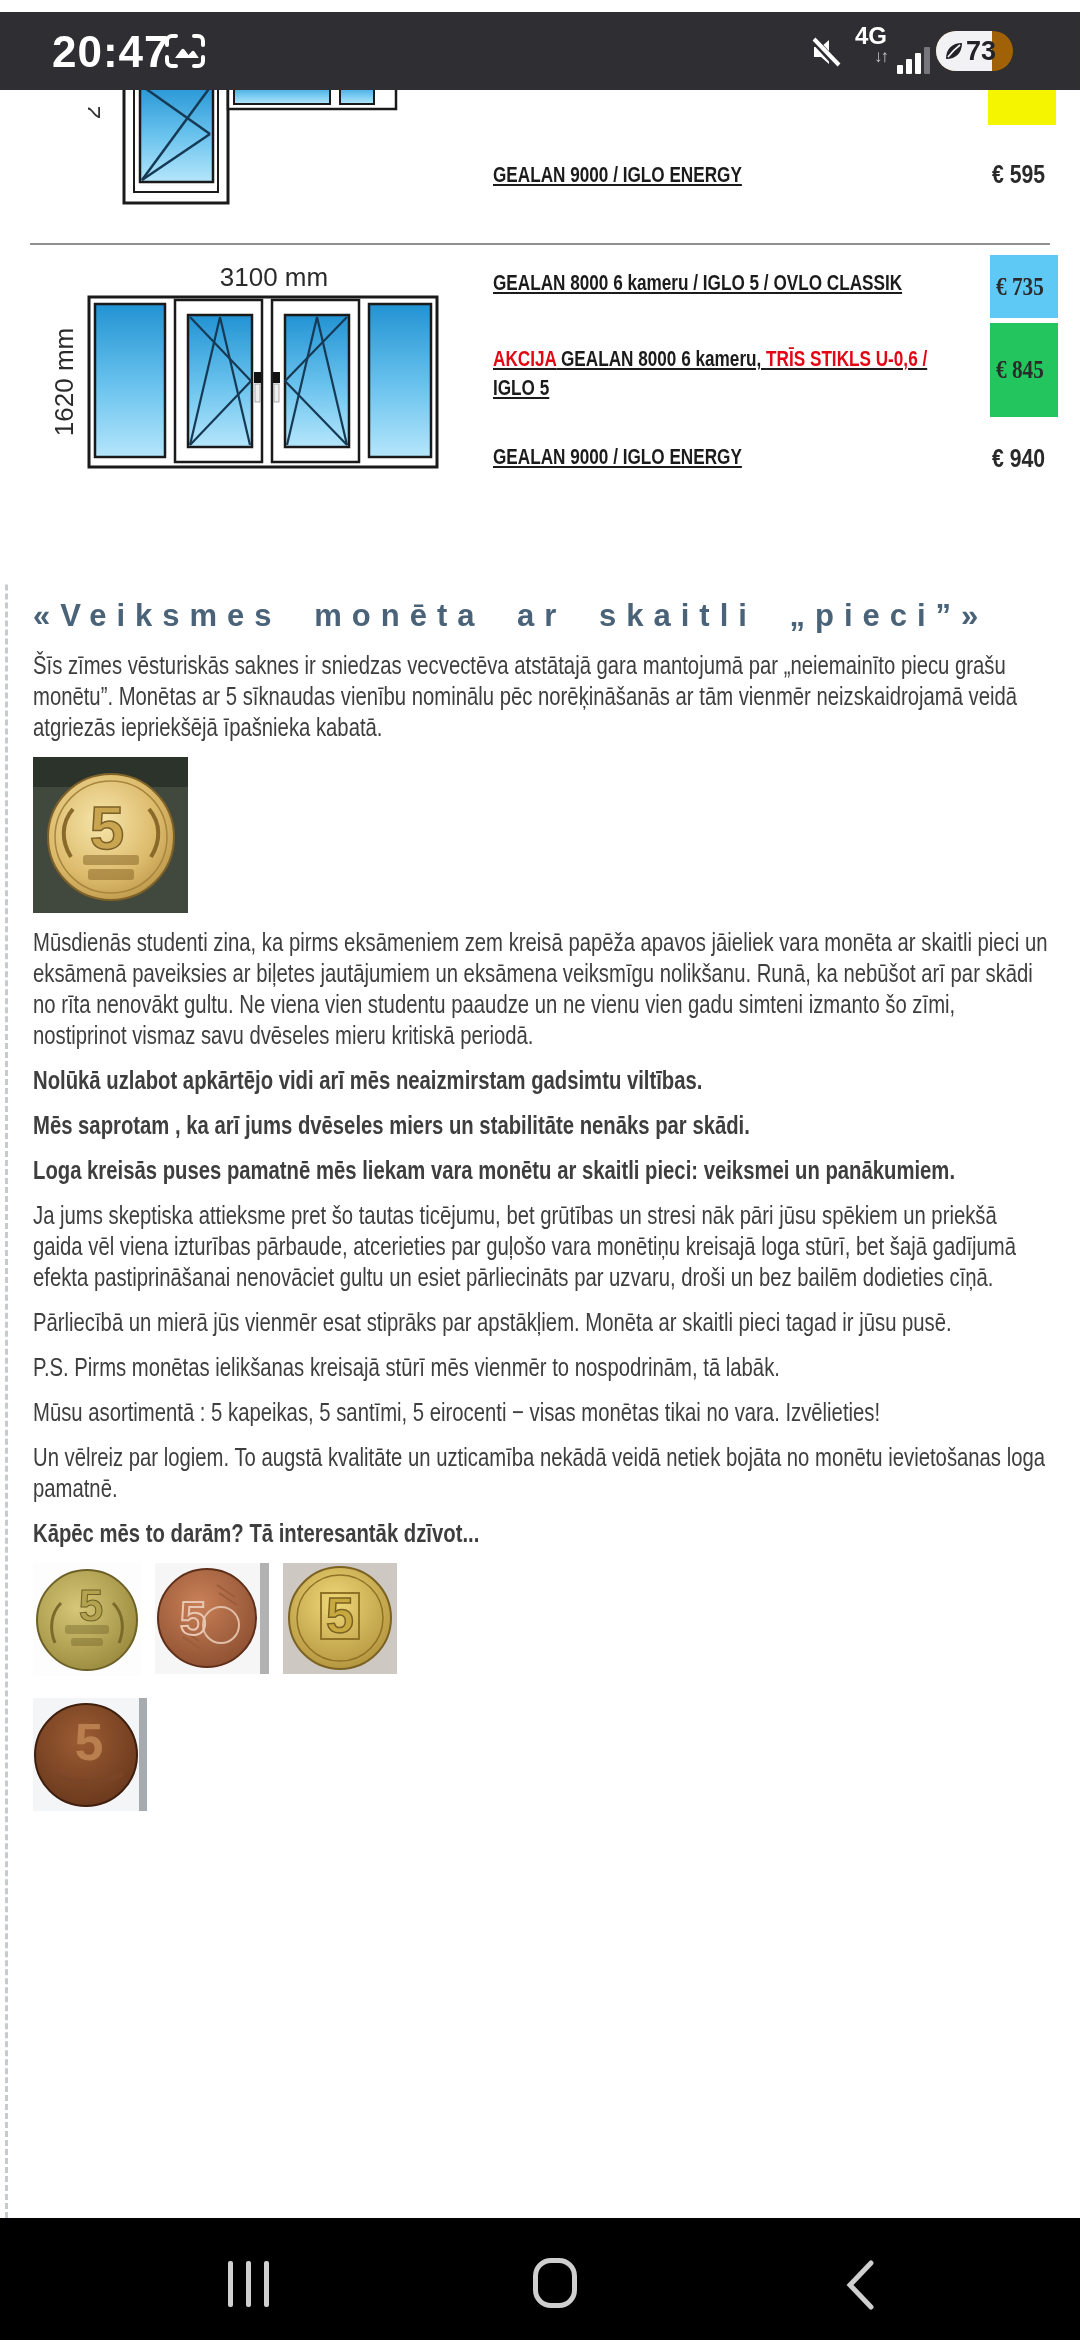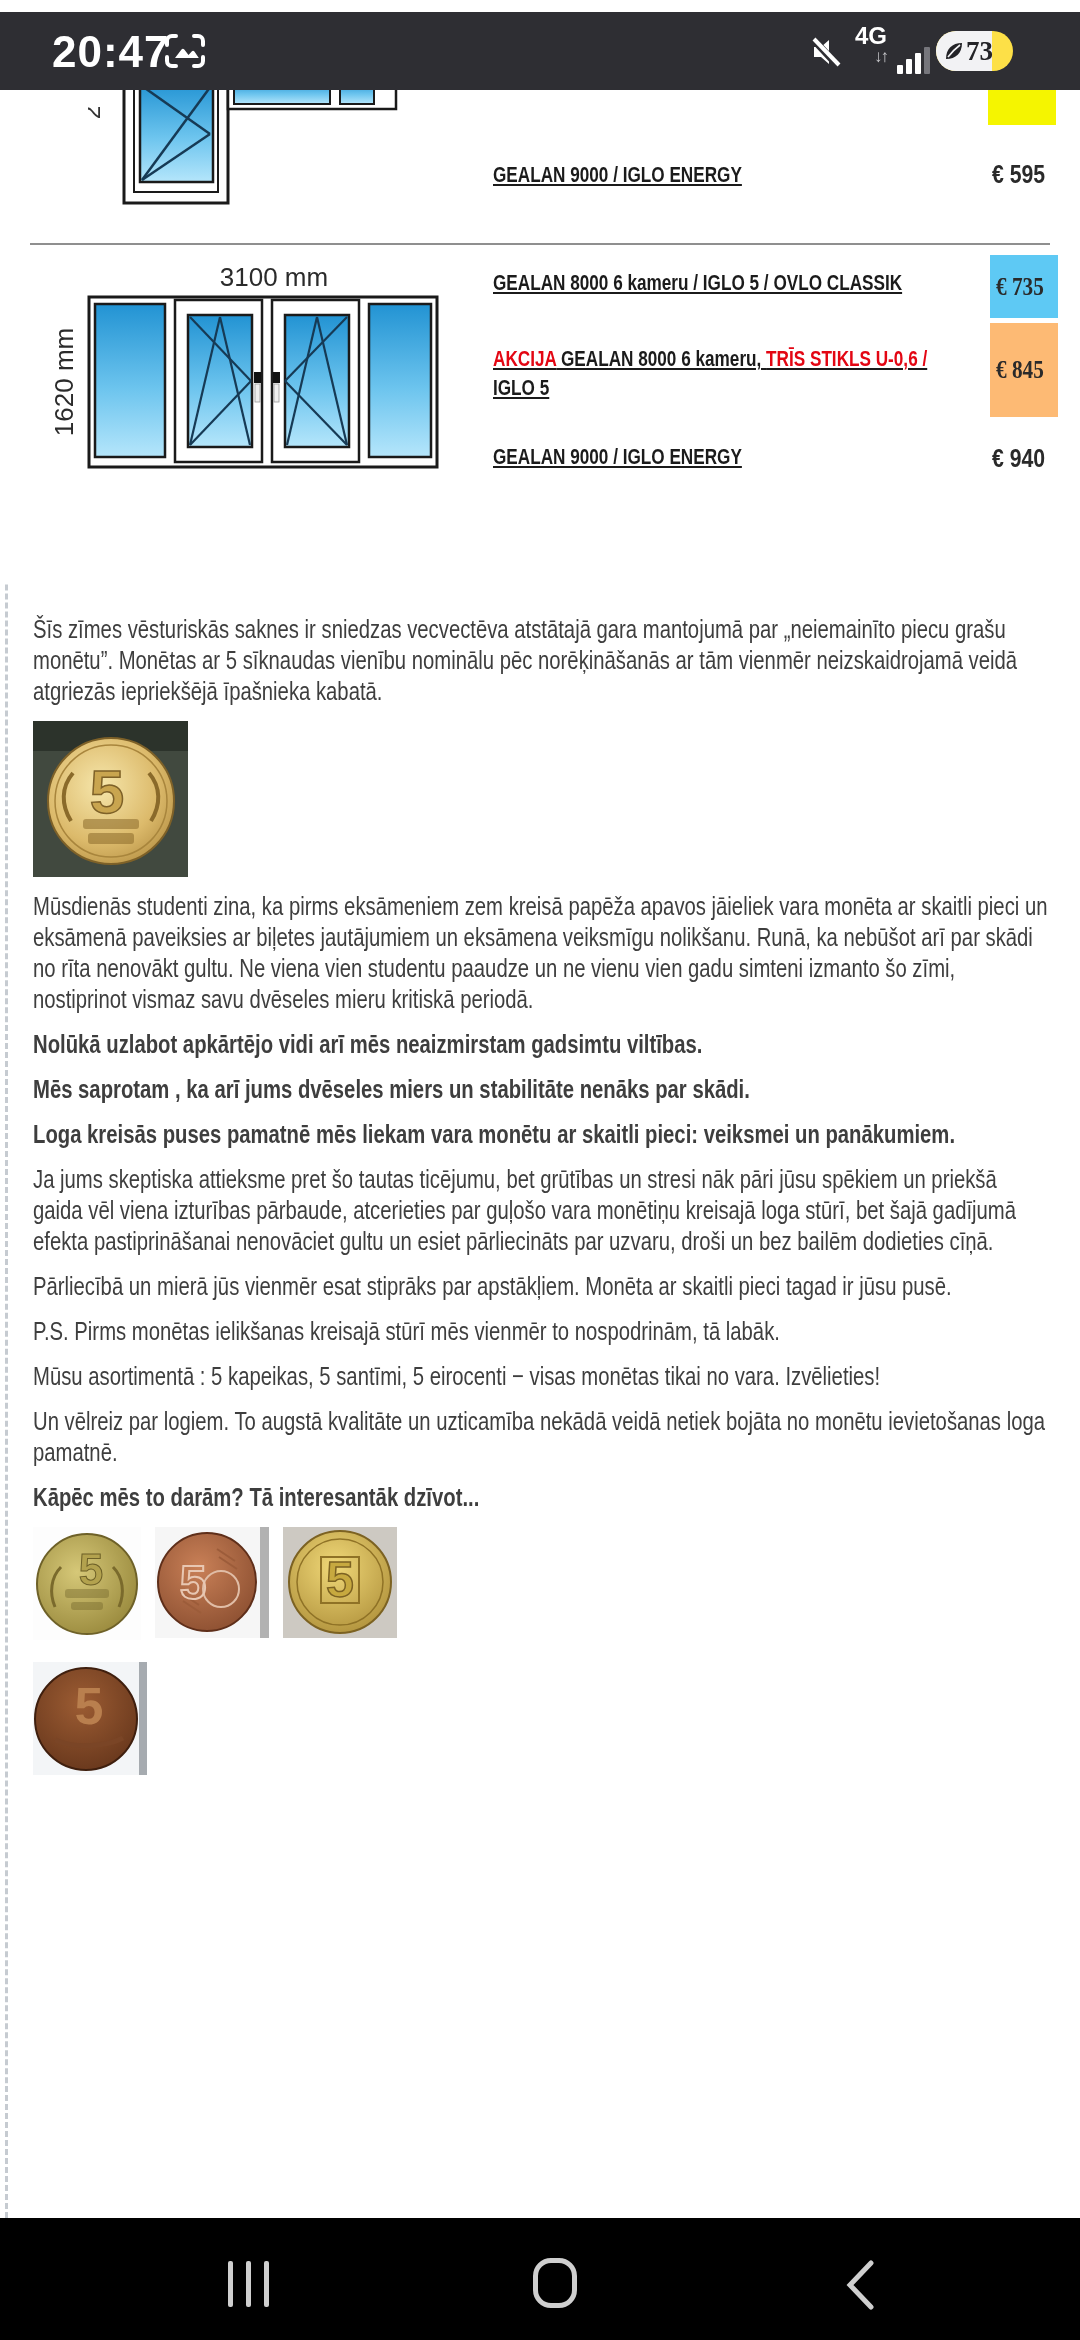--- a/index.html
+++ b/index.html
@@ -13,21 +13,21 @@
   .sb-mute{position:absolute;left:808px;top:22px;}
   .sb-net{position:absolute;left:855px;top:12px;text-align:right;line-height:1;}
   .sb-net .g4{font-size:24px;font-weight:700;}
   .sb-net .arr{font-size:17px;color:#c9c9cd;letter-spacing:-2px;}
   .sb-bars{position:absolute;left:897px;top:34px;width:34px;height:28px;}
   .sb-bars i{position:absolute;bottom:0;width:6px;background:#fff;border-radius:1px;}
   .sb-bars i:nth-child(1){left:0;height:9px;}
   .sb-bars i:nth-child(2){left:9px;height:15px;}
   .sb-bars i:nth-child(3){left:18px;height:21px;}
   .sb-bars i:nth-child(4){left:27px;height:27px;background:#76767c;}
-  .sb-batt{position:absolute;left:936px;top:19px;width:77px;height:40px;border-radius:20px;overflow:hidden;background:#fde047;font-family:Liberation Serif, serif;}
+  .sb-batt{position:absolute;left:936px;top:19px;width:77px;height:40px;border-radius:20px;overflow:hidden;background:#a16207;}
   .sb-batt .fill{position:absolute;left:0;top:0;bottom:0;width:73%;background:#f2f2f4;}
   .sb-batt .pct{position:absolute;left:30px;top:5px;font-size:27px;font-weight:700;color:#232327;}
   .sb-batt svg{position:absolute;left:7px;top:9px;}
 
   
   .products{position:absolute;left:0;top:78px;width:1080px;height:492px;background:#fff;}
   .dash-border{position:absolute;left:5px;top:78px;height:2128px;border-left:3px dashed #c6cbd1;}
   .divider{position:absolute;left:30px;top:153px;width:1020px;height:2px;background:#8f8f8f;}
   .p-link{position:absolute;color:#1b1b1b;font-weight:700;font-size:22px;line-height:29px;
      text-decoration:underline;white-space:nowrap;transform:scaleX(.78);transform-origin:0 0;}
@@ -166,30 +166,31 @@
       <rect x="219" y="124" width="5" height="18" fill="#eee" stroke="#999" stroke-width="0.8"></rect>
       <rect x="314" y="44" width="62" height="153" fill="url(#glass)" stroke="#1a1a1a" stroke-width="2.5"></rect>
     </svg>
 
     <a class="p-link" style="left:493px;top:178px;">GEALAN 8000 6 kameru / IGLO 5 / OVLO CLASSIK</a>
     <div class="hl price-cell" style="left:990px;top:165px;height:63px;background:#5ec9f4;">
       <span class="p-price" style="position:static;">€ 735</span>
     </div>
 
     <a class="p-link" style="left:493px;top:254px;"><span class="red">AKCIJA</span><span> GEALAN 8000 6 kameru, </span><span class="red">TRĪS STIKLS U-0,6 /</span><br><span>IGLO 5</span></a>
-    <div class="hl price-cell" style="left:990px;top:233px;height:94px;background:#fdba74;">
+    <div class="hl price-cell" style="left:990px;top:233px;height:94px;background:#22c55e;">
       <span class="p-price" style="position:static;">€ 845</span>
     </div>
 
     <a class="p-link" style="left:493px;top:352px;">GEALAN 9000 / IGLO ENERGY</a>
     <div class="p-price" style="left:992px;top:354px;">€ 940</div>
   </div>
 
   <div class="article">
     <div class="art-inner">
+      <h2 class="art-head">«Veiksmes monēta ar skaitli „pieci”»</h2>
 
       <p class="para first">Šīs zīmes vēsturiskās saknes ir sniedzas vecvectēva atstātajā gara mantojumā par „neiemainīto piecu grašu monētu”. Monētas ar 5 sīknaudas vienību nominālu pēc norēķināšanās ar tām vienmēr neizskaidrojamā veidā atgriezās iepriekšējā īpašnieka kabatā.</p>
 
       <svg class="coin-big" viewBox="0 0 155 156">
         <defs>
           <radialGradient id="gold1" cx="0.42" cy="0.38" r="0.75">
             <stop offset="0" stop-color="#f6e6ab"></stop>
               <stop offset="0.6" stop-color="#dcba6b"></stop>
               <stop offset="1" stop-color="#b08a3e"></stop>
           </radialGradient>

